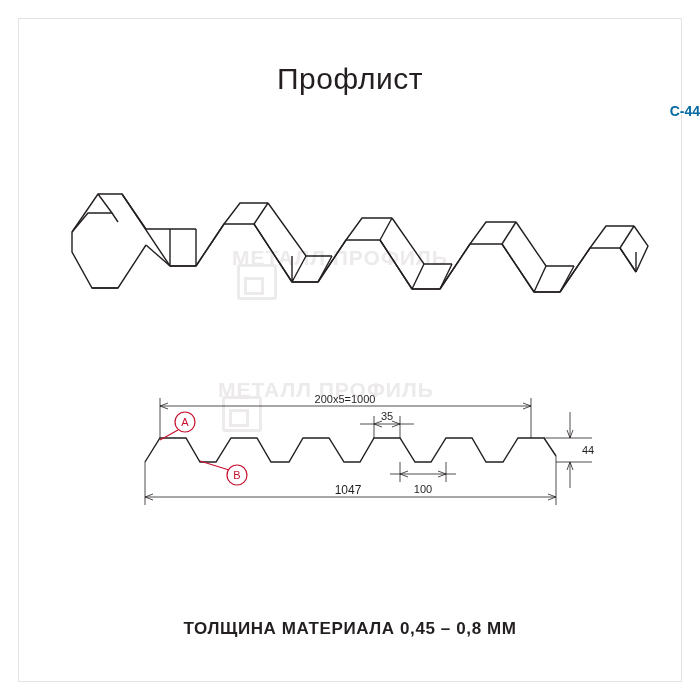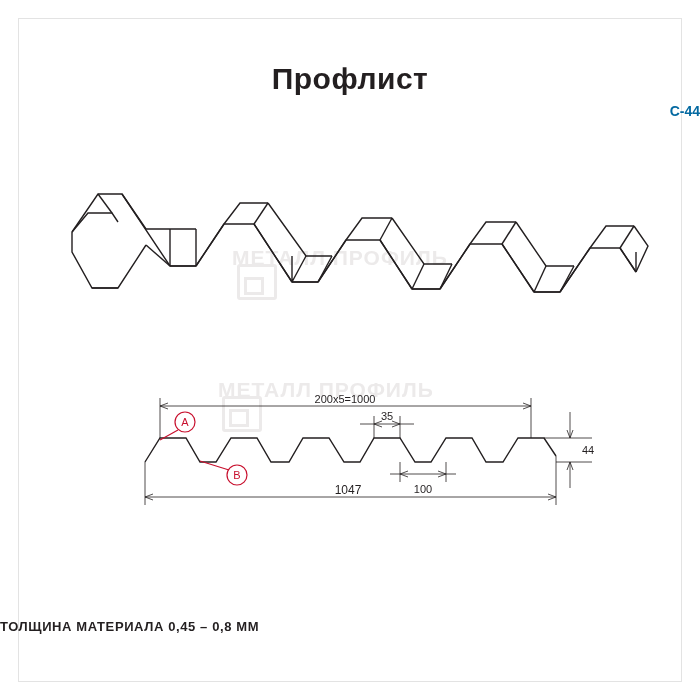--- a/index.html
+++ b/index.html
@@ -30,40 +30,41 @@
     border: 1px solid #e3e3e3;
     box-sizing: border-box;
   }
   .title {
     position: absolute;
     top: 62px;
     left: 0;
     width: 700px;
     text-align: center;
     font-size: 30px;
-    font-weight: bold;
+    font-weight: normal;
     letter-spacing: 0.5px;
     color: #231f20;
   }
   .subtitle {
     position: absolute;
     top: 103px;
     left: 0;
     width: 700px;
     text-align: right;
     font-size: 14px;
     font-weight: bold;
     color: #0369a1;
   }
   .footer-note {
     position: absolute;
     top: 619px;
     left: 0;
     width: 700px;
-    font-size: 13px;
+    text-align: center;
+    font-size: 17px;
     font-weight: bold;
     letter-spacing: 0.6px;
     color: #231f20;
   }
   .art {
     position: absolute;
     left: 0;
     top: 0;
     width: 700px;
     height: 700px;

